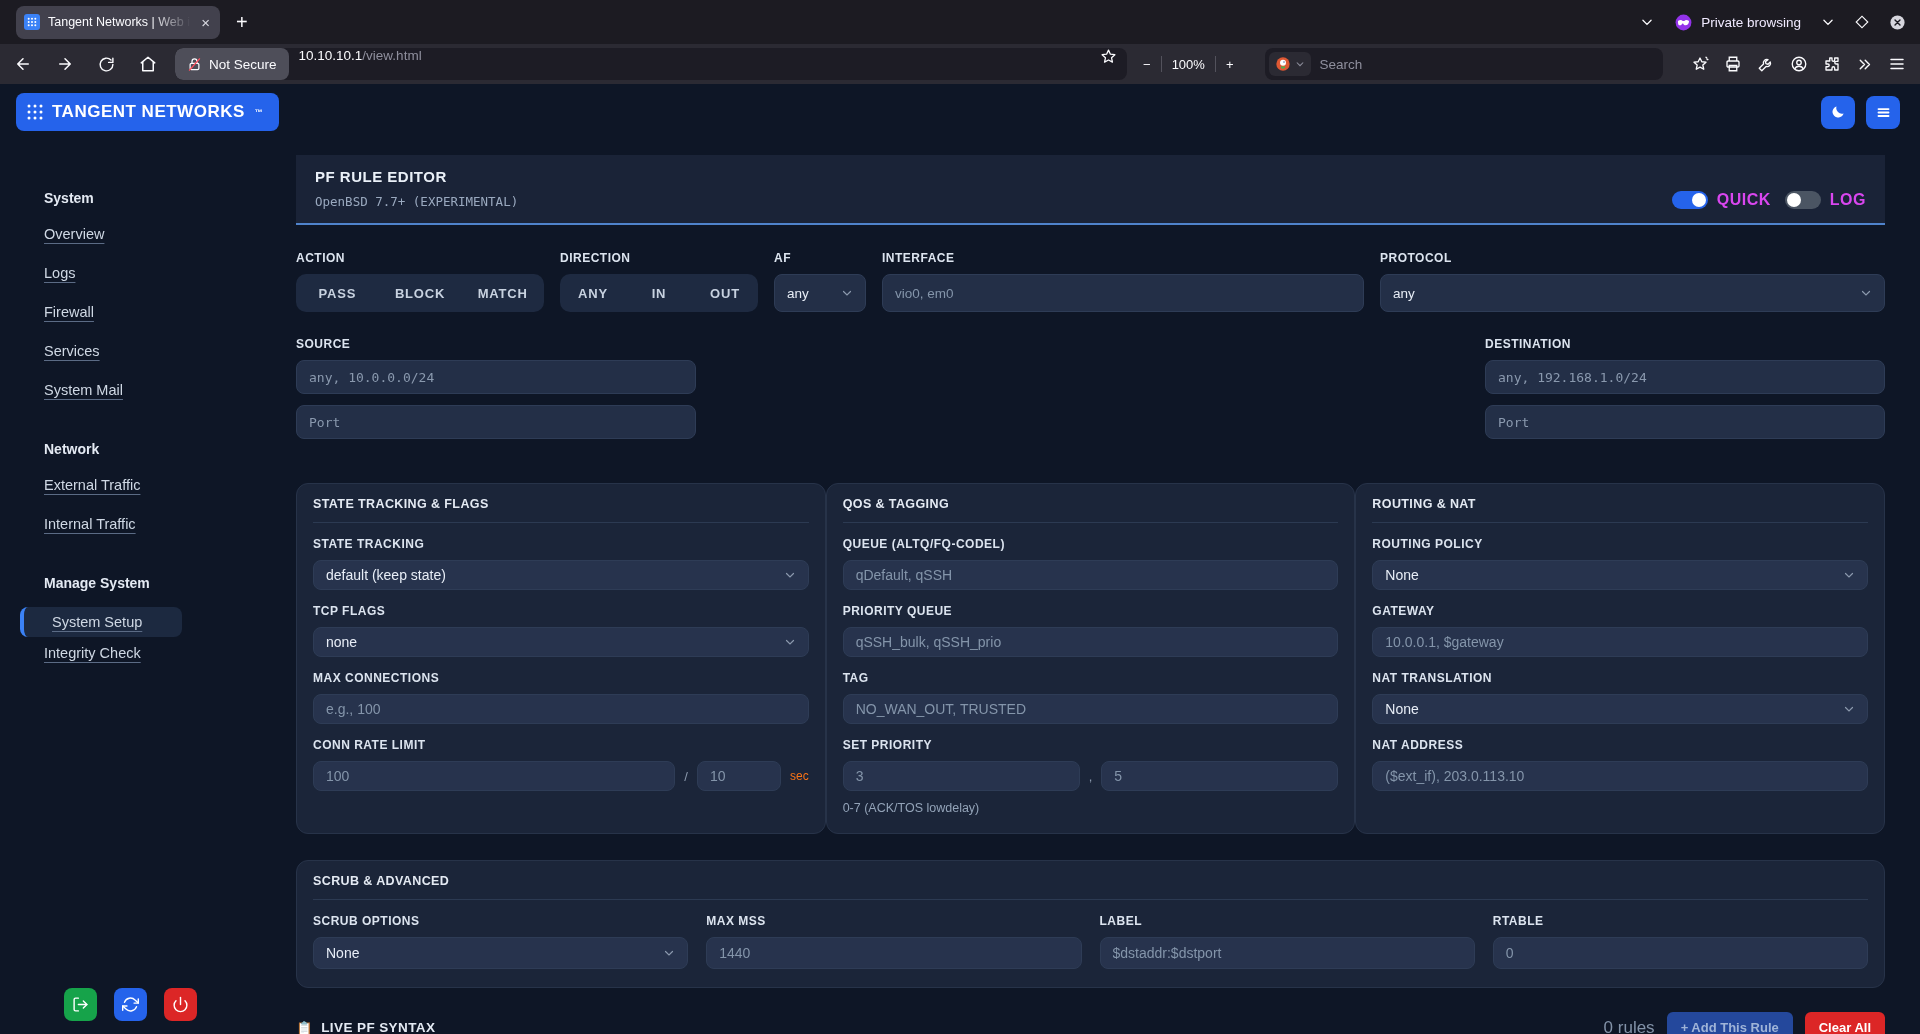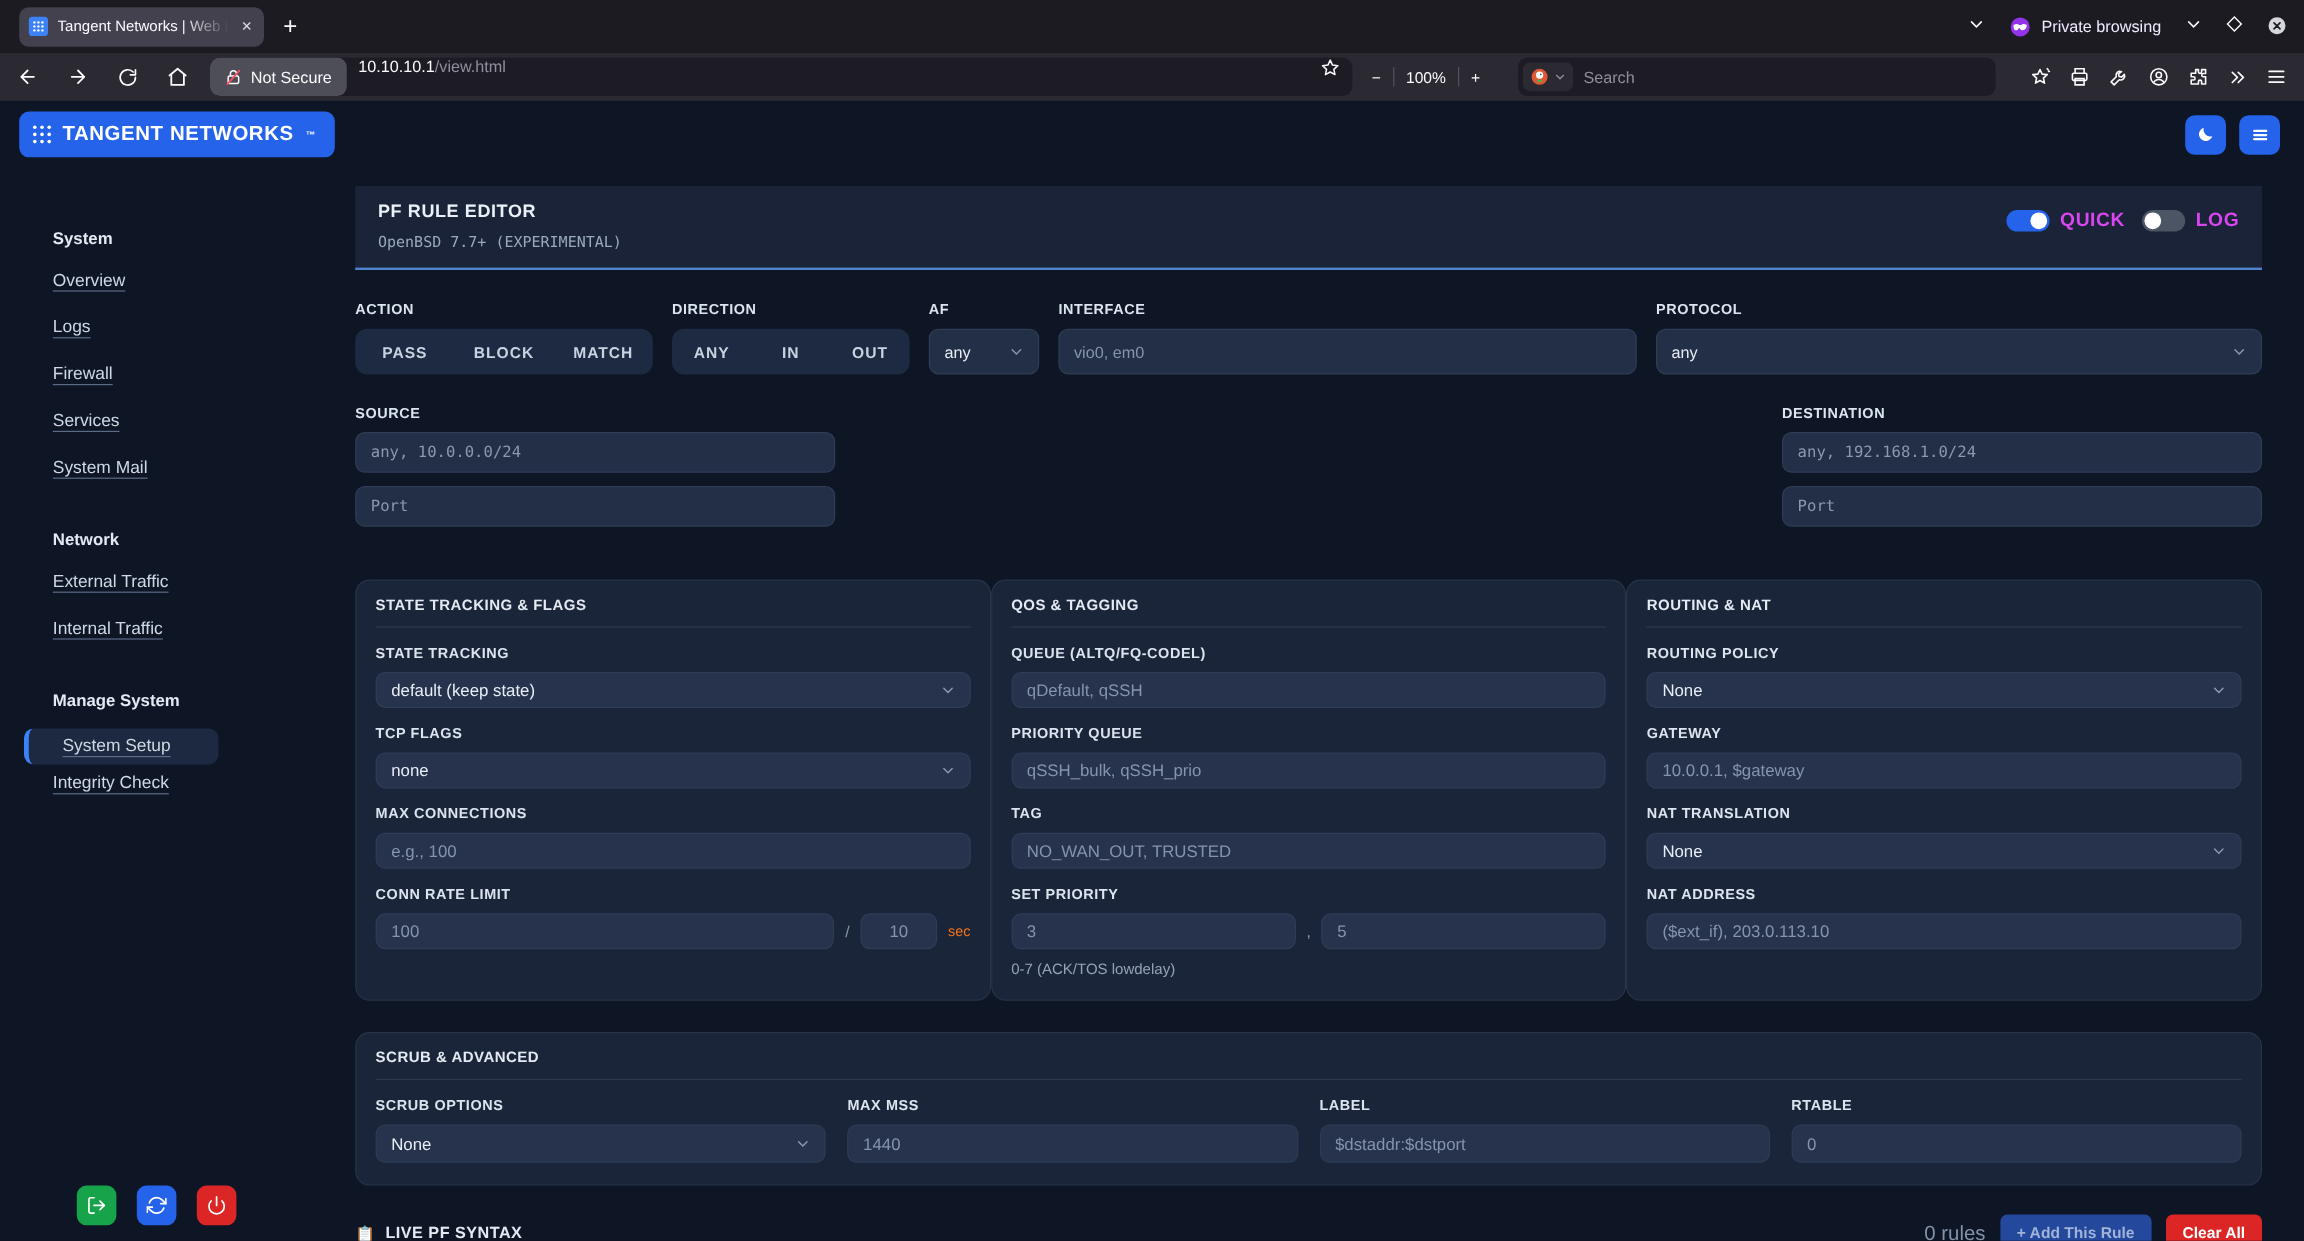--- a/index.html
+++ b/index.html
@@ -16,21 +16,21 @@
   .mono{font-family:"DejaVu Sans Mono",monospace}
   svg{display:block}
 
   
   .tabbar{height:44px;background:var(--chrome-tabbar);display:flex;align-items:center;position:relative}
   .tab{margin-left:16px;width:204px;height:33px;background:var(--chrome-tab);border-radius:8px;display:flex;align-items:center;padding:0 8px;gap:8px}
   .tab-title{flex:1;font-size:12.5px;color:var(--chrome-text);white-space:nowrap;overflow:hidden;-webkit-mask-image:linear-gradient(90deg,#000 72%,transparent);mask-image:linear-gradient(90deg,#000 72%,transparent)}
   .tab-close{color:#d8d8e0;font-size:15px;line-height:1;padding:2px;cursor:default}
   .favicon{width:16px;height:16px;border-radius:3px;background:#3b82f6;display:grid;place-items:center}
   .newtab{margin-left:16px;color:var(--chrome-text);font-size:20px;font-weight:400}
-  .tabbar-right{position:absolute;right:14px;display:flex;gap:20px;color:var(--chrome-text)}
+  .tabbar-right{position:absolute;right:14px;display:flex;align-items:center;gap:20px;color:var(--chrome-text)}
   .pb-badge{display:flex;align-items:center;gap:8px;font-size:13.5px;color:#f0eaff}
   .toolbar{height:40px;background:var(--chrome-toolbar);display:flex;align-items:center;padding:0 14px;gap:10px}
   .nav-icons{display:flex;align-items:center;gap:24px;color:var(--chrome-text);margin-right:8px}
   .urlbar{width:963px;height:32px;background:var(--chrome-field);border-radius:8px;display:flex;overflow:hidden}
   .sec-chip{height:100%;display:flex;align-items:center;gap:7px;background:#4e4e59;color:var(--chrome-text);padding:0 12px;font-size:13.5px;border-radius:8px}
   .url-text{flex:1;font-size:13.5px;margin-left:10px;white-space:nowrap}
   .url-host{color:var(--chrome-text)}
   .url-path{color:var(--chrome-muted)}
   .urlbar .star{margin-right:10px;color:var(--chrome-text)}
   .zoomctl{display:flex;align-items:center;gap:10px;color:var(--chrome-text);font-size:13px;margin:0 6px}
@@ -53,21 +53,21 @@
   .sidebar{width:296px;padding:50px 0 0 44px;flex:0 0 296px}
   .side-heading{font-size:14px;font-weight:700;color:#e4eaf3;margin-bottom:20px}
   .side-link{display:block;width:max-content;font-size:14.5px;color:#cfd8e4;text-decoration:underline;text-decoration-color:#5b6b85;text-underline-offset:4px;margin-bottom:23px}
   .side-gap{height:20px}
   .side-active{display:flex;align-items:center;background:#1c2940;border-left:4px solid #3b82f6;border-radius:8px;padding:7px 12px;width:162px;margin:-4px 0 8px -24px;padding-left:28px}
   .side-active .side-link{margin:0}
   .side-bottom{position:absolute;left:64px;bottom:13px;display:flex;gap:17px}
   .round-btn{width:33px;height:33px;border-radius:8px;display:grid;place-items:center;color:#fff}
 
   .main{flex:1;padding-right:35px;min-width:0}
-  .pf-header{margin-top:15px;background:#1a2337;border-bottom:2px solid var(--accent-light);padding:13px 19px 14px;display:flex;justify-content:space-between;align-items:flex-start}
+  .pf-header{margin-top:15px;background:#1a2337;border-bottom:2px solid var(--accent-light);padding:13px 19px 14px;display:flex;justify-content:space-between;align-items:flex-end}
   .pf-title{font-size:15px;font-weight:700;letter-spacing:.5px;color:#eaf0f8}
   .pf-sub{font-size:12.5px;color:#9aa9bf;margin-top:9px}
   .toggles{display:flex;align-items:center;gap:14px;margin-top:7px}
   .toggle{display:flex;align-items:center;gap:9px}
   .track{width:36px;height:18px;border-radius:9px;position:relative}
   .track .knob{width:14px;height:14px;border-radius:50%;background:#fff;position:absolute;top:2px}
   .track.on{background:var(--accent)} .track.on .knob{right:2px}
   .track.off{background:#4b5563} .track.off .knob{left:2px}
   .toggle-label{font-size:16px;font-weight:700;letter-spacing:.5px;color:#d946ef}
 
@@ -414,21 +414,21 @@
             <svg width="12" height="12" viewBox="0 0 24 24" fill="none" stroke="currentColor" stroke-width="2.4" stroke-linecap="round">
                 <path d="M5 9l7 7 7-7"></path>
               </svg>
           </div>
           <div class="flabel">MAX CONNECTIONS</div>
           <input class="tinput" placeholder="e.g., 100" style="">
           <div class="flabel">CONN RATE LIMIT</div>
           <div class="inline-row">
             <input class="tinput" style="flex: 1 1 0%;" placeholder="100">
             <span class="sep-txt">/</span>
-            <input class="tinput" style="width: 64px; text-align: center;" placeholder="10">
+            <input class="tinput" style="width: 84px;" placeholder="10">
             <span class="unit-txt">sec</span>
           </div>
         </div>
 
         <div class="card">
           <div class="card-title">QOS &amp; TAGGING</div>
           <div class="flabel">QUEUE (ALTQ/FQ-CODEL)</div>
           <input class="tinput" placeholder="qDefault, qSSH" style="">
           <div class="flabel">PRIORITY QUEUE</div>
           <input class="tinput" placeholder="qSSH_bulk, qSSH_prio" style="">

